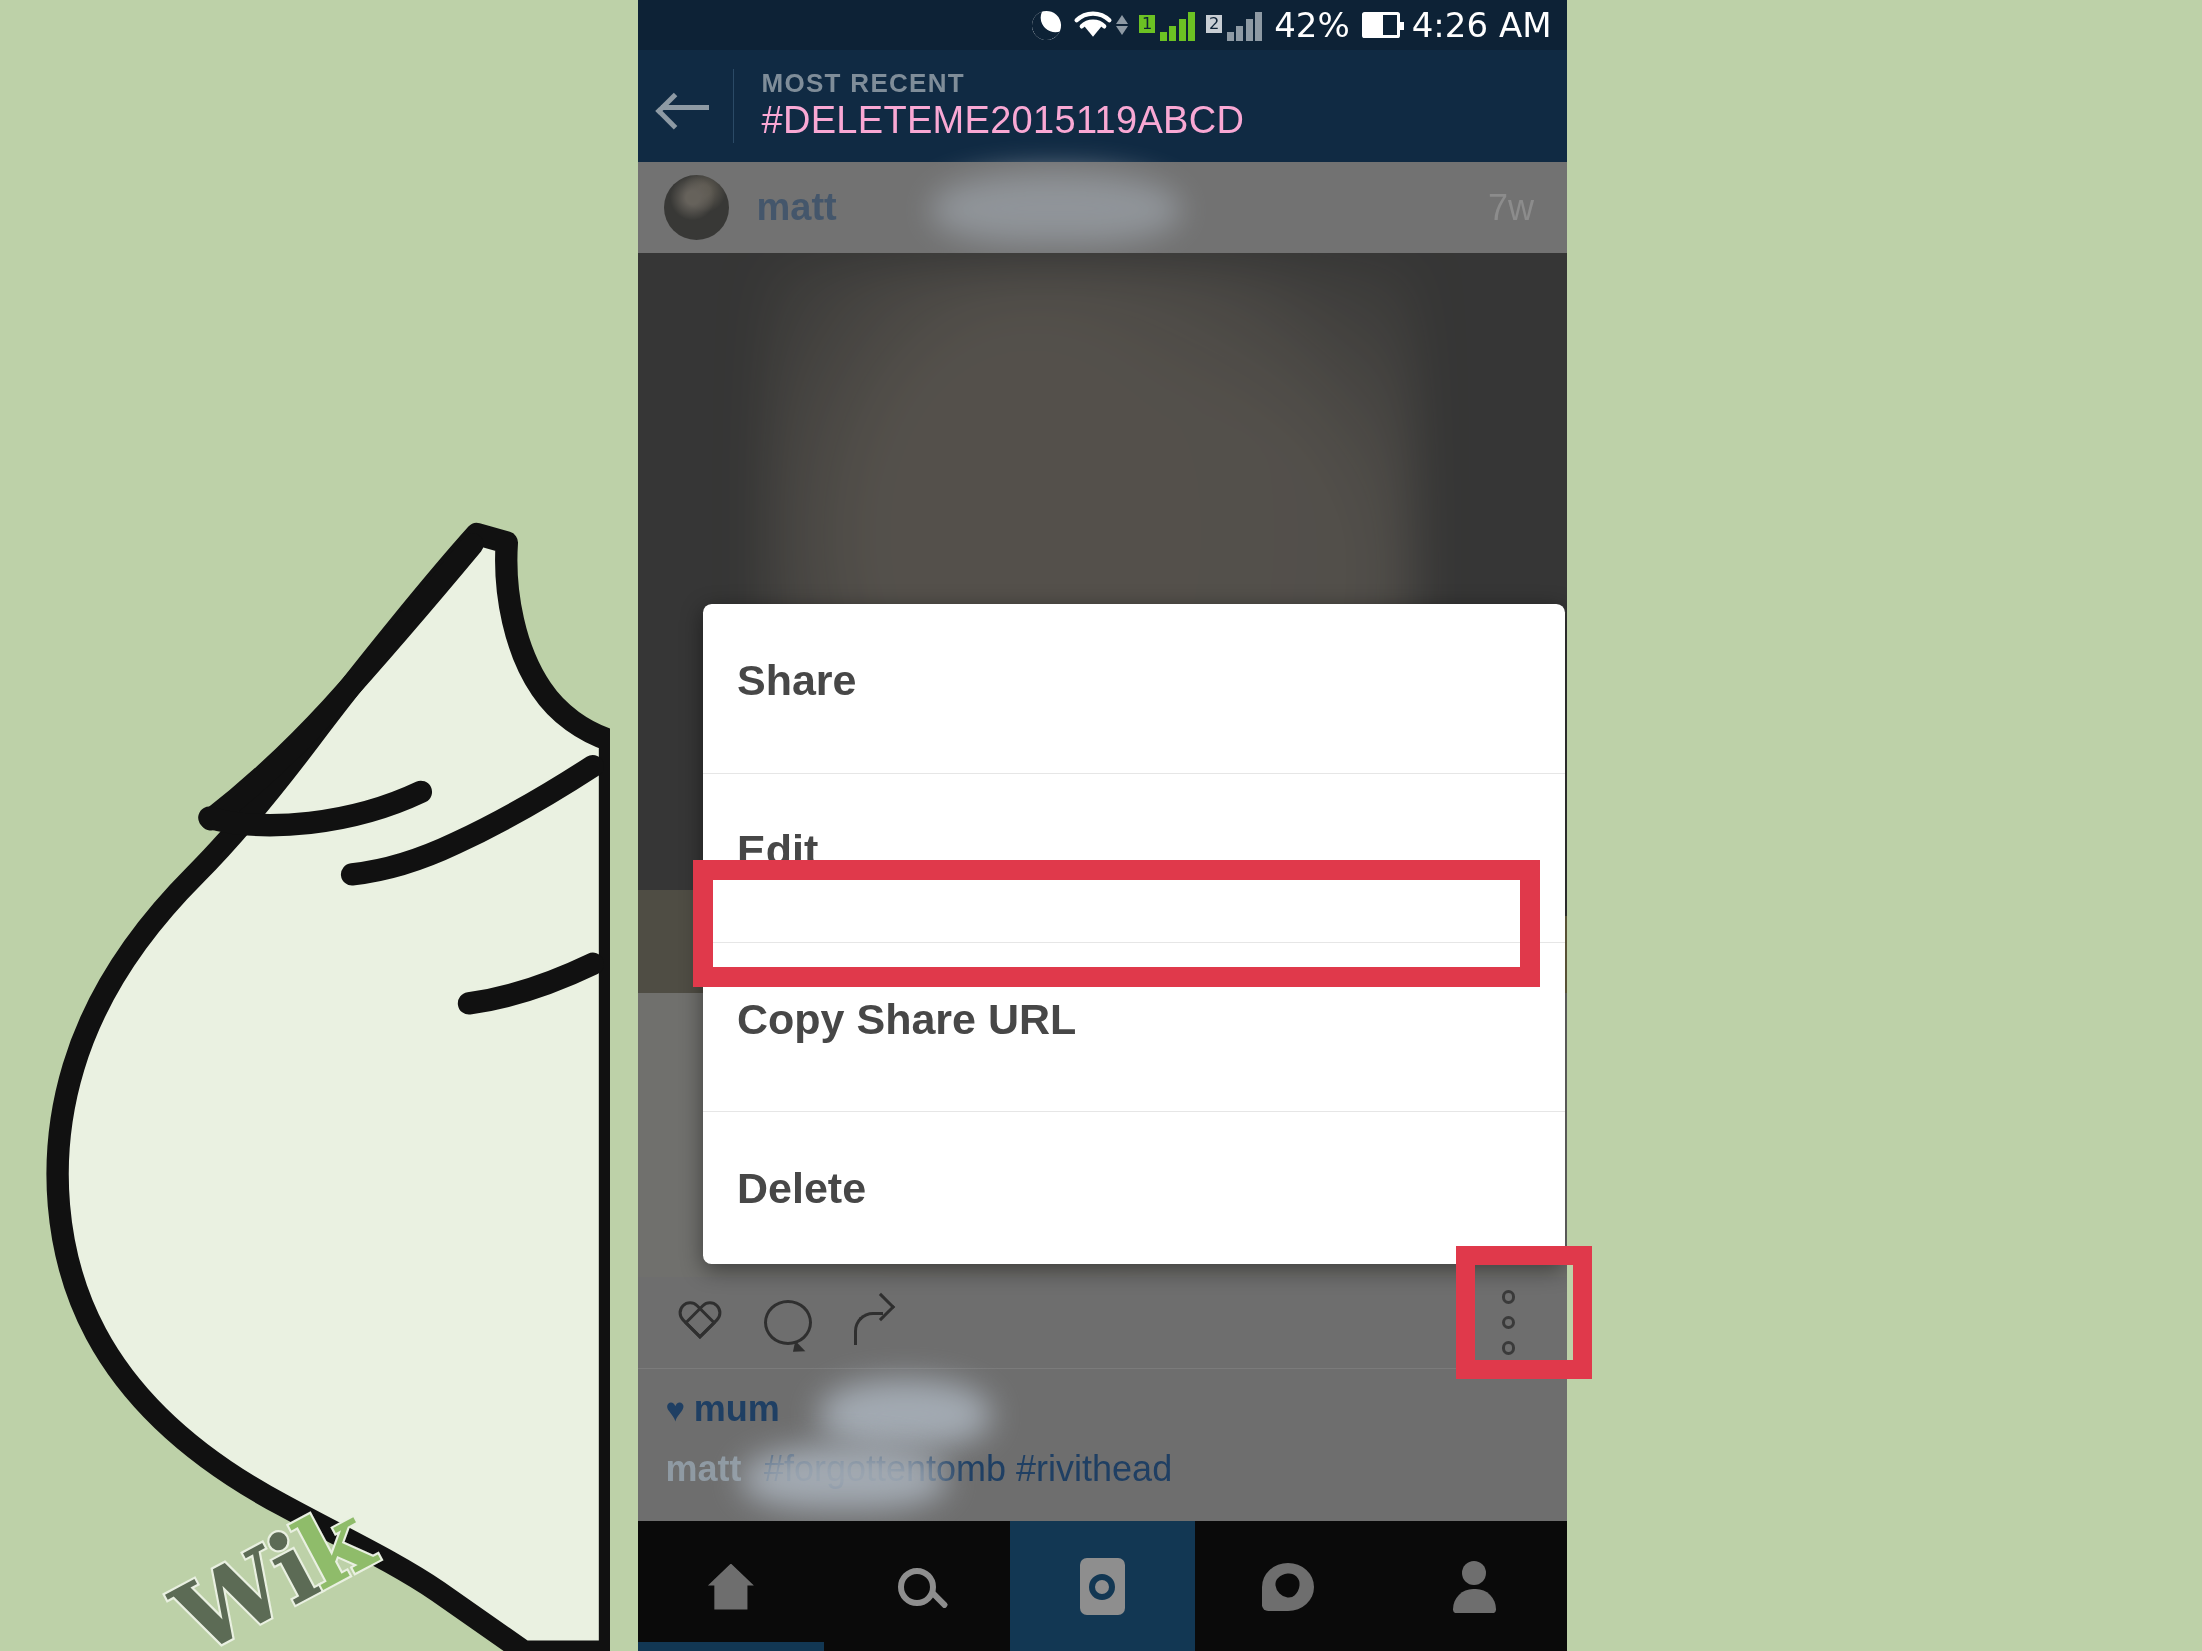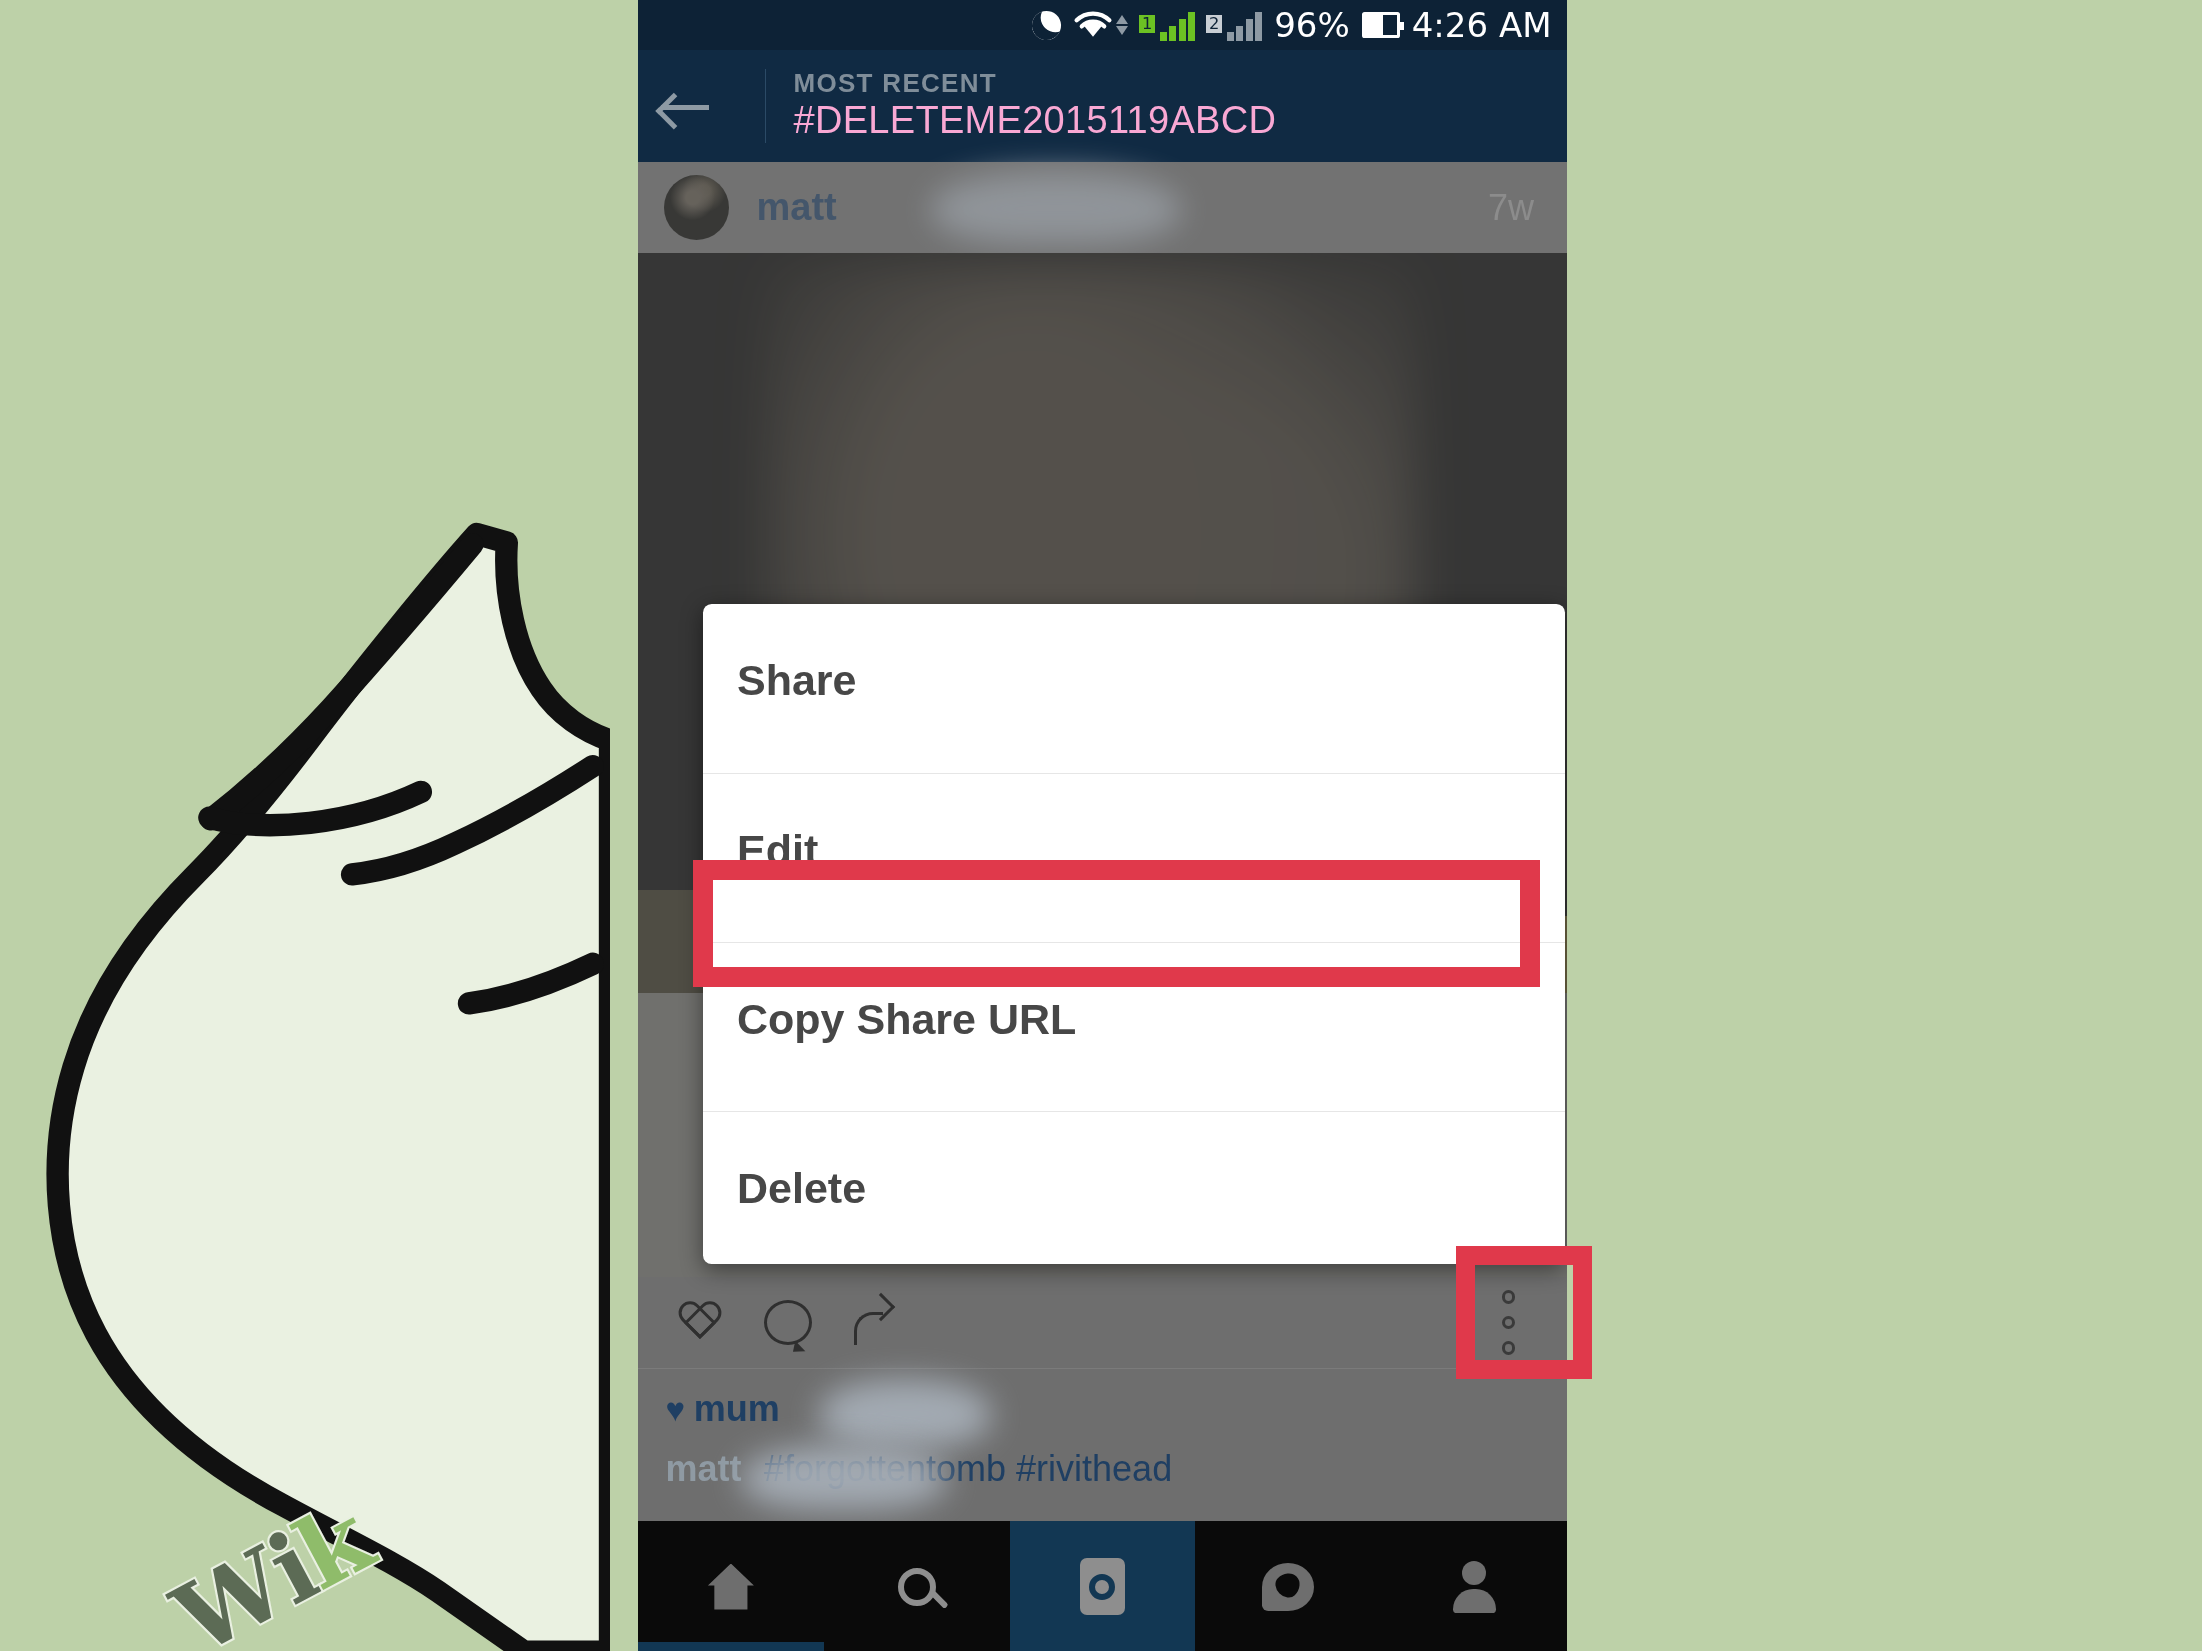--- a/index.html
+++ b/index.html
@@ -141,21 +141,20 @@
     left: 0.9px; top: 6px;
     width: 20.6px; height: 20.6px;
     border-left: 5.2px solid #8e9aa4;
     border-bottom: 5.2px solid #8e9aa4;
     transform: rotate(45deg);
   }
   #titlegroup {
     border-left: 1.7px solid #2b4a66;
     padding-left: 27.5px;
     line-height: 1.15;
-    margin-left: 32px;
   }
   #subtitle {
     color: #7f8d99;
     font-size: 26px;
     font-weight: bold;
     letter-spacing: 1.3px;
   }
   #title {
     color: #f9a8d4;
     font-size: 38px;
@@ -591,21 +590,21 @@
       </div>
       <div class="sb-item simwrap">
         <span class="simnum gray">2</span>
         <span class="sigbars">
             <i></i>
             <i></i>
             <i></i>
             <i></i>
           </span>
       </div>
-      <div class="sb-item sb-text">96%</div>
+      <div class="sb-item sb-text">42%</div>
       <div class="sb-item">
         <div class="battery">
             <div class="fill"></div>
           </div>
       </div>
       <div class="sb-item sb-text">4:26 AM</div>
     </div>
 
     <div id="appbar">
       <div id="backbtn">

